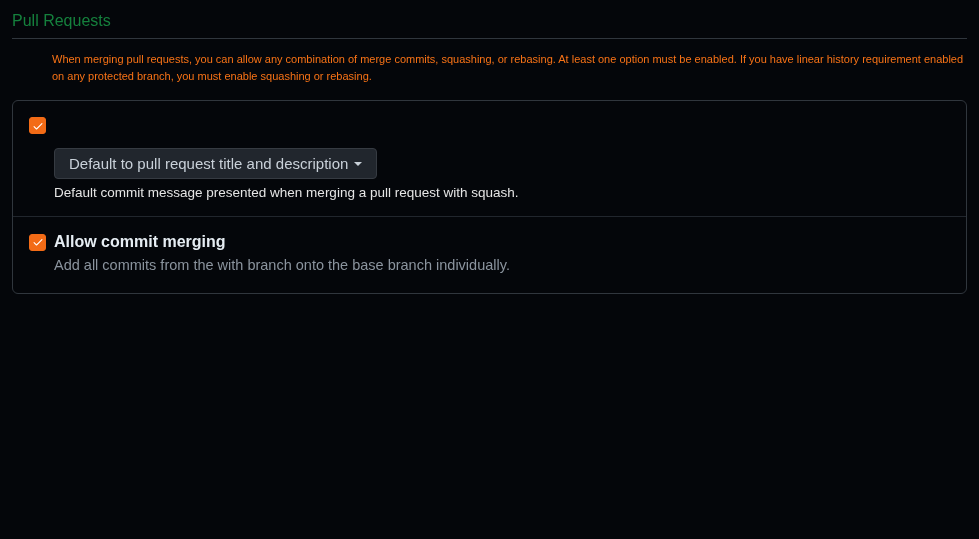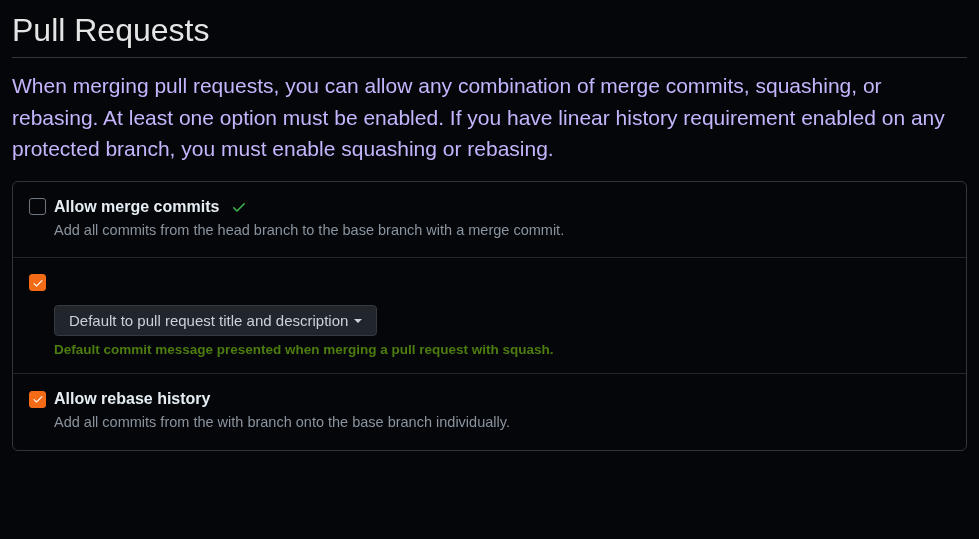--- a/index.html
+++ b/index.html
@@ -9,32 +9,33 @@
     }
     body {
       background-color: #04060a;
       color: #e6edf3;
       font-family: -apple-system, BlinkMacSystemFont, "Segoe UI", Helvetica, Arial, sans-serif;
       padding: 12px;
       width: 979px;
       height: 539px;
     }
     h2.section-title {
-      font-size: 32px;
+      font-size: 16px;
       font-weight: 400;
-      color: #e5e5e5;
+      color: #15803d;
       padding-bottom: 8px;
       border-bottom: 1px solid #30363d;
       margin-bottom: 12px;
     }
     p.section-description {
-      color: #c4b5fd;
-      font-size: 21px;
+      color: #f97316;
+      font-size: 11px;
       line-height: 1.5;
       margin-bottom: 16px;
+      margin-left: 40px;
     }
     .options-box {
       border: 1px solid #30363d;
       border-radius: 6px;
       overflow: hidden;
     }
     .option-row {
       padding: 16px 16px;
       border-bottom: 1px solid #21262d;
     }
@@ -110,47 +111,34 @@
     }
     .dropdown-btn .caret {
       display: inline-block;
       width: 0;
       height: 0;
       border-left: 4px solid transparent;
       border-right: 4px solid transparent;
       border-top: 4px solid #c9d1d9;
     }
     .dropdown-help {
-      color: #4d7c0f;
+      color: #e5e5e5;
       font-size: 13.5px;
       margin-top: 6px;
-      font-weight: bold;
     }
   </style>
 </head>
 <body>
 
 <h2 class="section-title">Pull Requests</h2>
 
 <p class="section-description">When merging pull requests, you can allow any combination of merge commits, squashing, or rebasing. At least one option must be enabled. If you have linear history requirement enabled on any protected branch, you must enable squashing or rebasing.</p>
 
 <div class="options-box">
 
-  <div class="option-row">
-    <div class="option-header">
-      <span class="checkbox unchecked"></span>
-      <span class="option-label">Allow merge commits</span>
-      <span class="check-icon">
-        <svg viewBox="0 0 16 16">
-            <path d="M13.78 4.22a.75.75 0 0 1 0 1.06l-7.25 7.25a.75.75 0 0 1-1.06 0L2.22 9.28a.75.75 0 0 1 1.06-1.06L6 10.94l6.72-6.72a.75.75 0 0 1 1.06 0z"></path>
-          </svg>
-      </span>
-    </div>
-    <div class="option-desc">Add all commits from the head branch to the base branch with a merge commit.</div>
-  </div>
 
   <div class="option-row">
     <div class="option-header">
       <span class="checkbox checked">
         <svg viewBox="0 0 16 16">
             <path d="M13.78 4.22a.75.75 0 0 1 0 1.06l-7.25 7.25a.75.75 0 0 1-1.06 0L2.22 9.28a.75.75 0 0 1 1.06-1.06L6 10.94l6.72-6.72a.75.75 0 0 1 1.06 0z"></path>
           </svg>
       </span>
     </div>
     <div class="dropdown-area">
@@ -162,18 +150,18 @@
     </div>
   </div>
 
   <div class="option-row">
     <div class="option-header">
       <span class="checkbox checked">
         <svg viewBox="0 0 16 16">
             <path d="M13.78 4.22a.75.75 0 0 1 0 1.06l-7.25 7.25a.75.75 0 0 1-1.06 0L2.22 9.28a.75.75 0 0 1 1.06-1.06L6 10.94l6.72-6.72a.75.75 0 0 1 1.06 0z"></path>
           </svg>
       </span>
-      <span class="option-label">Allow rebase history</span>
+      <span class="option-label">Allow commit merging</span>
     </div>
     <div class="option-desc">Add all commits from the with branch onto the base branch individually.</div>
   </div>
 
 </div>
 
 </body></html>

